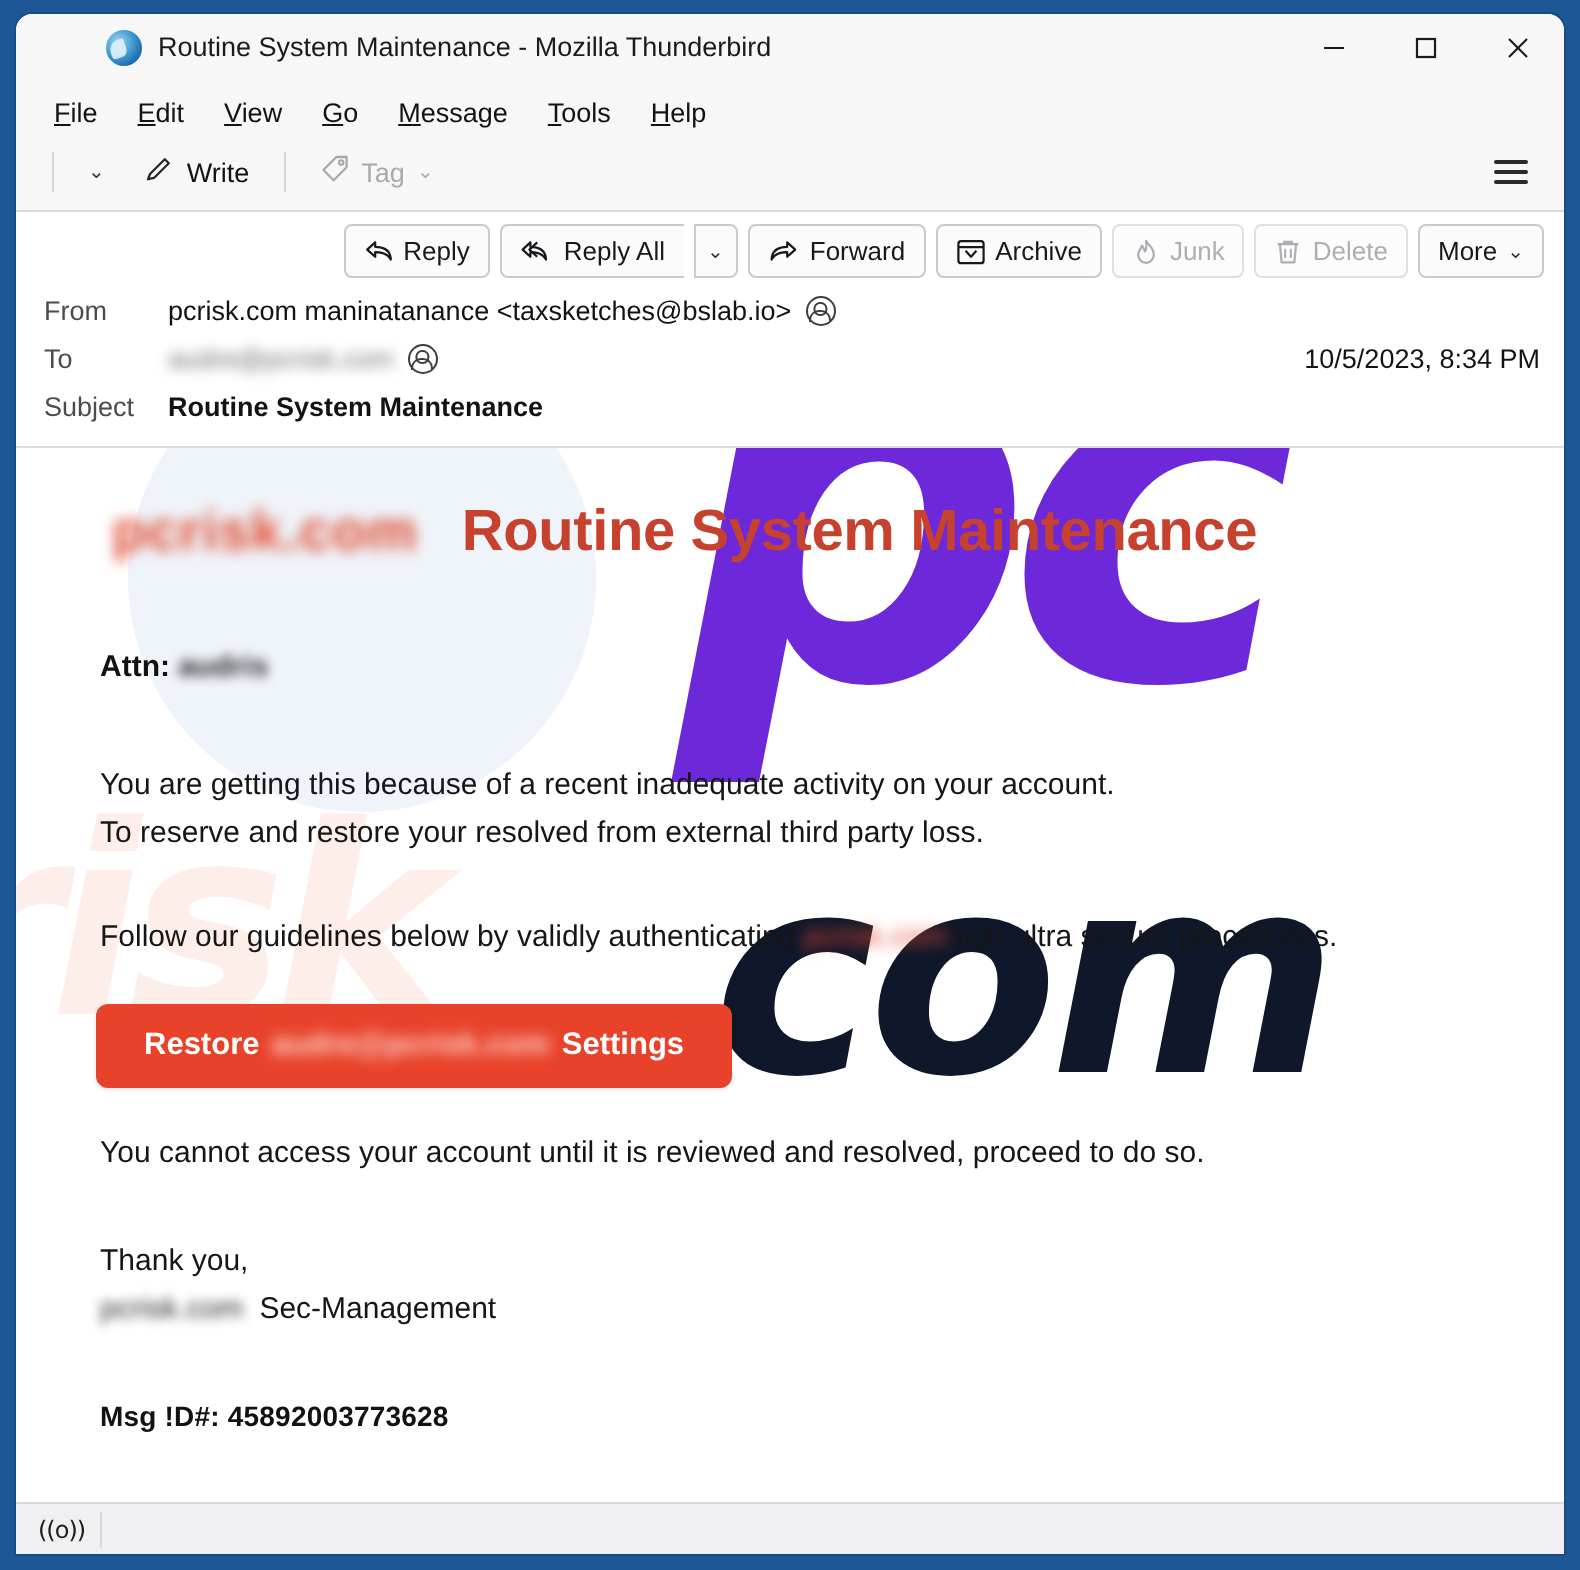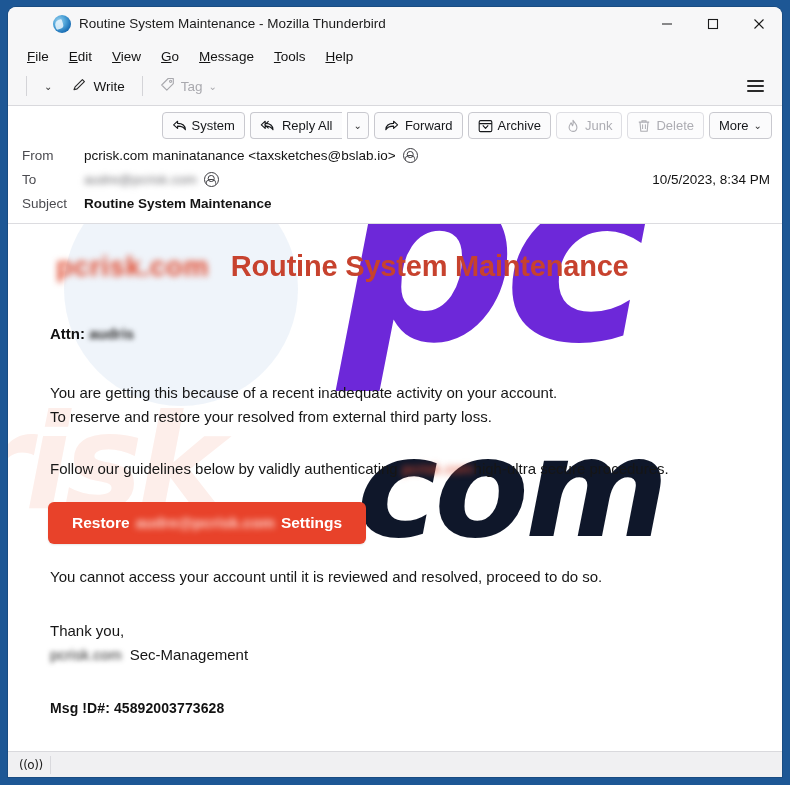--- a/index.html
+++ b/index.html
@@ -441,21 +441,21 @@
 
     <div id="msg-header">
 
       <div id="msg-actions">
         <div class="abtn">
           <span>
             <svg width="15" height="13" viewBox="0 0 15 13">
               <path d="M5.6 2.2 L1.6 5.8 L5.6 9.4 V7.1 C9.5 7.1 12 8.1 13.4 10.8 C13.2 6.5 10.6 4.4 5.6 4.4 Z" fill="none" stroke="#16181b" stroke-width="1.1" stroke-linejoin="round"></path>
             </svg>
           </span>
-          <span>System</span>
+          <span>Reply</span>
         </div>
         <div class="abtn split-left">
           <span>
             <svg width="17" height="13" viewBox="0 0 17 13">
               <path d="M5.2 2.2 L1.3 5.8 L5.2 9.4 V7.1 C9.1 7.1 11.6 8.1 13 10.8 C12.8 6.5 10.2 4.4 5.2 4.4 Z" fill="none" stroke="#16181b" stroke-width="1.1" stroke-linejoin="round"></path>
               <path d="M8.6 2.2 L4.7 5.8 L8.6 9.4" fill="none" stroke="#16181b" stroke-width="1.1" stroke-linejoin="round"></path>
             </svg>
           </span>
           <span>Reply All</span>
         </div>

